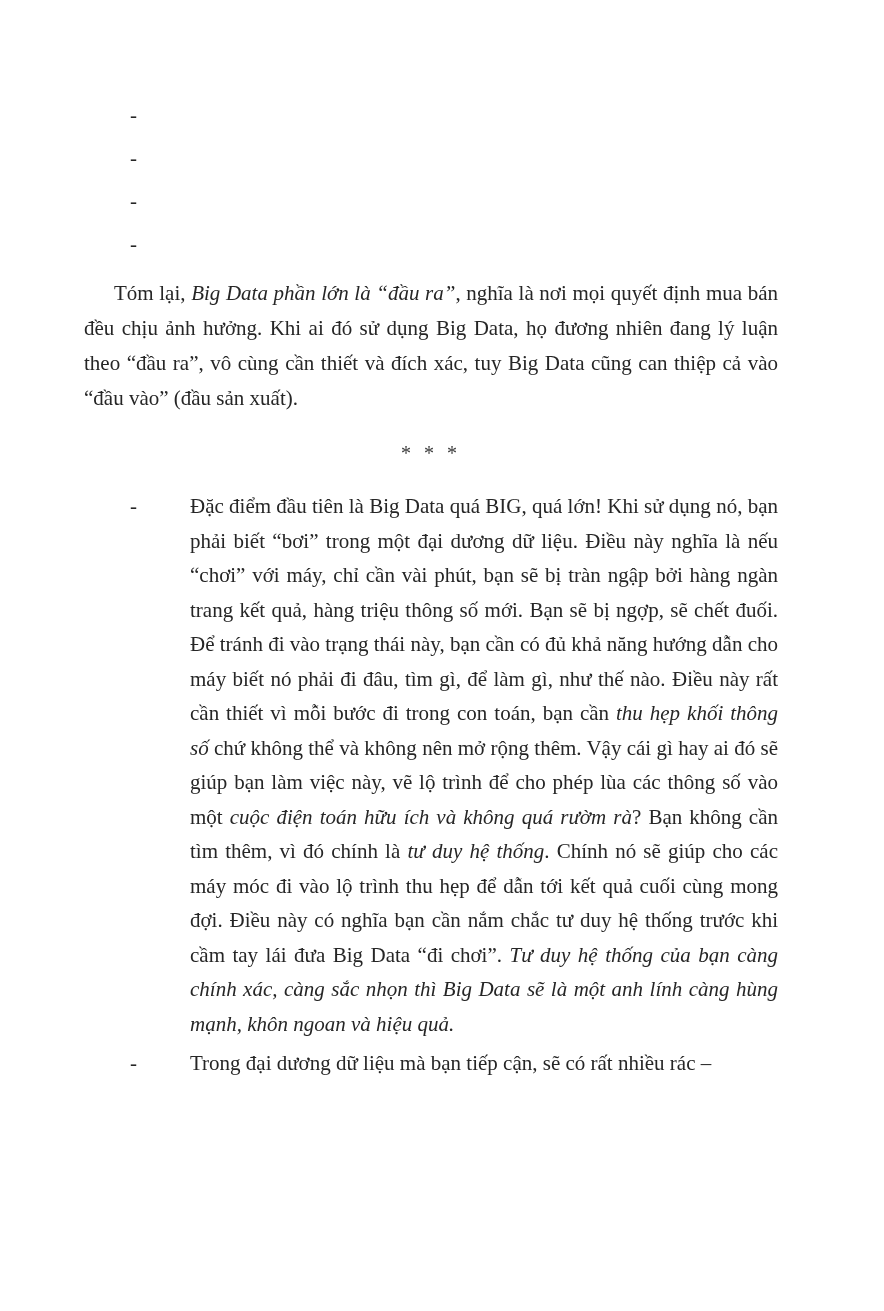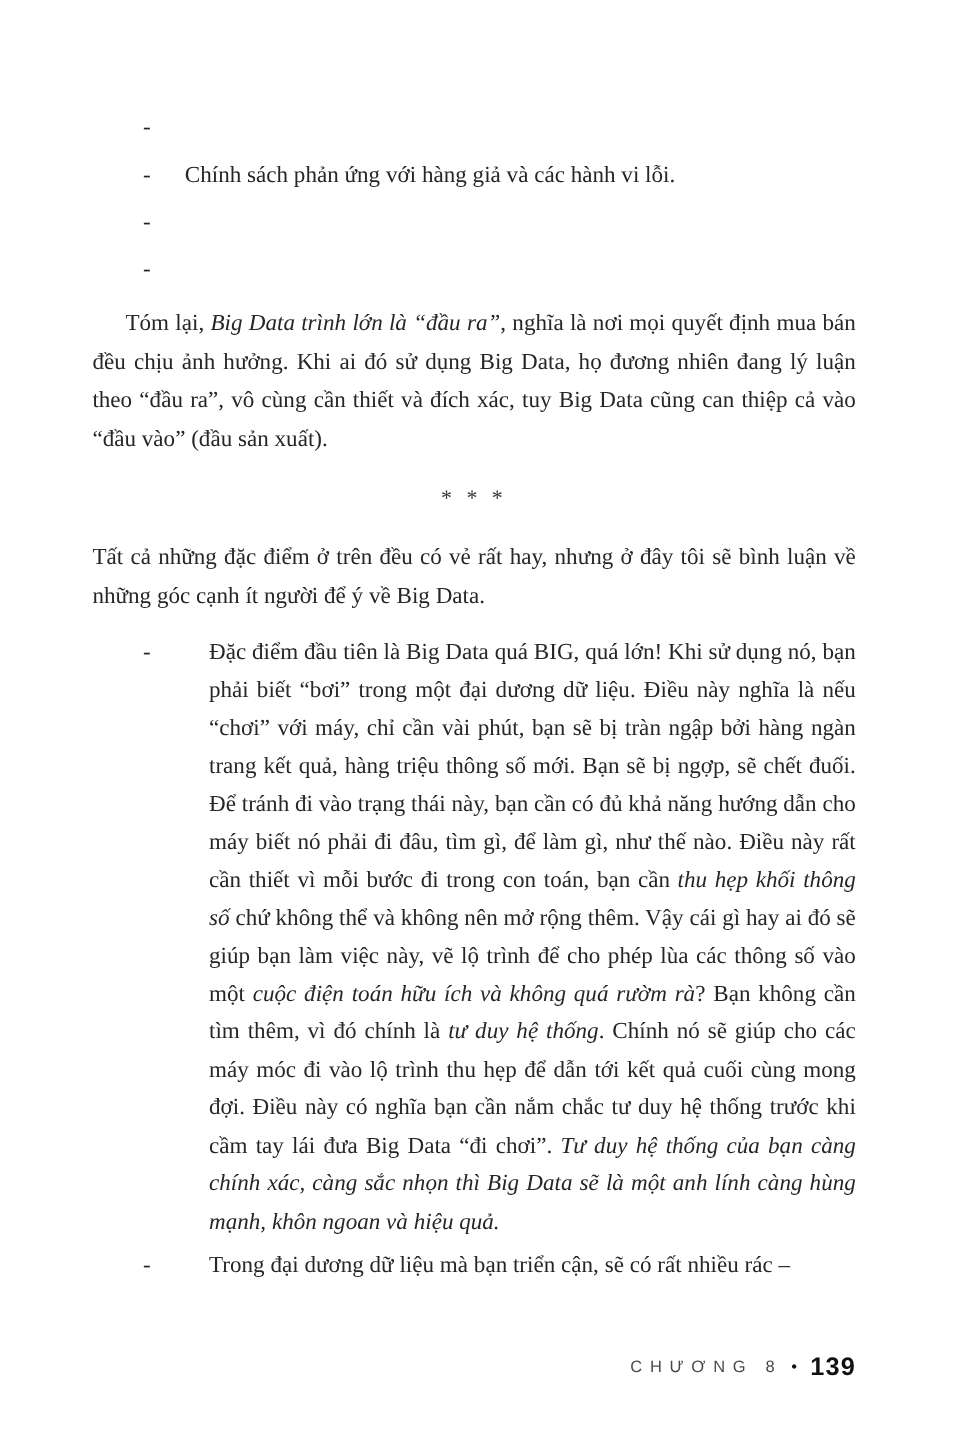--- a/index.html
+++ b/index.html
@@ -96,46 +96,39 @@
 <body>
 
 <div class="page">
 
   <div class="top-list">
     <div class="li">
       <span class="marker">-</span>
     </div>
     <div class="li">
       <span class="marker">-</span>
-      <span class="li-text">Chính sách phản ứng với hàng giả và các hành vi lỗi.</span>
     </div>
     <div class="li">
       <span class="marker">-</span>
     </div>
     <div class="li">
       <span class="marker">-</span>
     </div>
   </div>
 
-  <p class="para indent"><span>Tóm lại, </span><em>Big Data trình lớn là “đầu ra”</em><span>, nghĩa là nơi mọi quyết định mua bán đều chịu ảnh hưởng. Khi ai đó sử dụng Big Data, họ đương nhiên đang lý luận theo “đầu ra”, vô cùng cần thiết và đích xác, tuy Big Data cũng can thiệp cả vào “đầu vào” (đầu sản xuất).</span></p>
+  <p class="para indent"><span>Tóm lại, </span><em>Big Data phần lớn là “đầu ra”</em><span>, nghĩa là nơi mọi quyết định mua bán đều chịu ảnh hưởng. Khi ai đó sử dụng Big Data, họ đương nhiên đang lý luận theo “đầu ra”, vô cùng cần thiết và đích xác, tuy Big Data cũng can thiệp cả vào “đầu vào” (đầu sản xuất).</span></p>
 
   <div class="separator">* * *</div>
 
-  <p class="para intro-para">Tất cả những đặc điểm ở trên đều có vẻ rất hay, nhưng ở đây tôi sẽ bình luận về những góc cạnh ít người để ý về Big Data.</p>
 
   <div class="main-list">
     <div class="li">
       <span class="marker">-</span>
       <span class="li-text"><span>Đặc điểm đầu tiên là Big Data quá BIG, quá lớn! Khi sử dụng nó, bạn phải biết “bơi” trong một đại dương dữ liệu. Điều này nghĩa là nếu “chơi” với máy, chỉ cần vài phút, bạn sẽ bị tràn ngập bởi hàng ngàn trang kết quả, hàng triệu thông số mới. Bạn sẽ bị ngợp, sẽ chết đuối. Để tránh đi vào trạng thái này, bạn cần có đủ khả năng hướng dẫn cho máy biết nó phải đi đâu, tìm gì, để làm gì, như thế nào. Điều này rất cần thiết vì mỗi bước đi trong con toán, bạn cần </span><em>thu hẹp khối thông số</em><span> chứ không thể và không nên mở rộng thêm. Vậy cái gì hay ai đó sẽ giúp bạn làm việc này, vẽ lộ trình để cho phép lùa các thông số vào một </span><em>cuộc điện toán hữu ích và không quá rườm rà</em><span>? Bạn không cần tìm thêm, vì đó chính là </span><em>tư duy hệ thống</em><span>. Chính nó sẽ giúp cho các máy móc đi vào lộ trình thu hẹp để dẫn tới kết quả cuối cùng mong đợi. Điều này có nghĩa bạn cần nắm chắc tư duy hệ thống trước khi cầm tay lái đưa Big Data “đi chơi”. </span><em>Tư duy hệ thống của bạn càng chính xác, càng sắc nhọn thì Big Data sẽ là một anh lính càng hùng mạnh, khôn ngoan và hiệu quả.</em></span>
     </div>
     <div class="li">
       <span class="marker">-</span>
-      <span class="li-text"><span>Trong đại dương dữ liệu mà bạn triển cận, sẽ có rất nhiều rác –</span></span>
+      <span class="li-text"><span>Trong đại dương dữ liệu mà bạn tiếp cận, sẽ có rất nhiều rác –</span></span>
     </div>
   </div>
 
-  <div class="footer">
-    <span class="chapter">CHƯƠNG 8</span>
-    <span class="dot">•</span>
-    <span class="pagenum">139</span>
-  </div>
 
 </div>
 
 </body></html>

